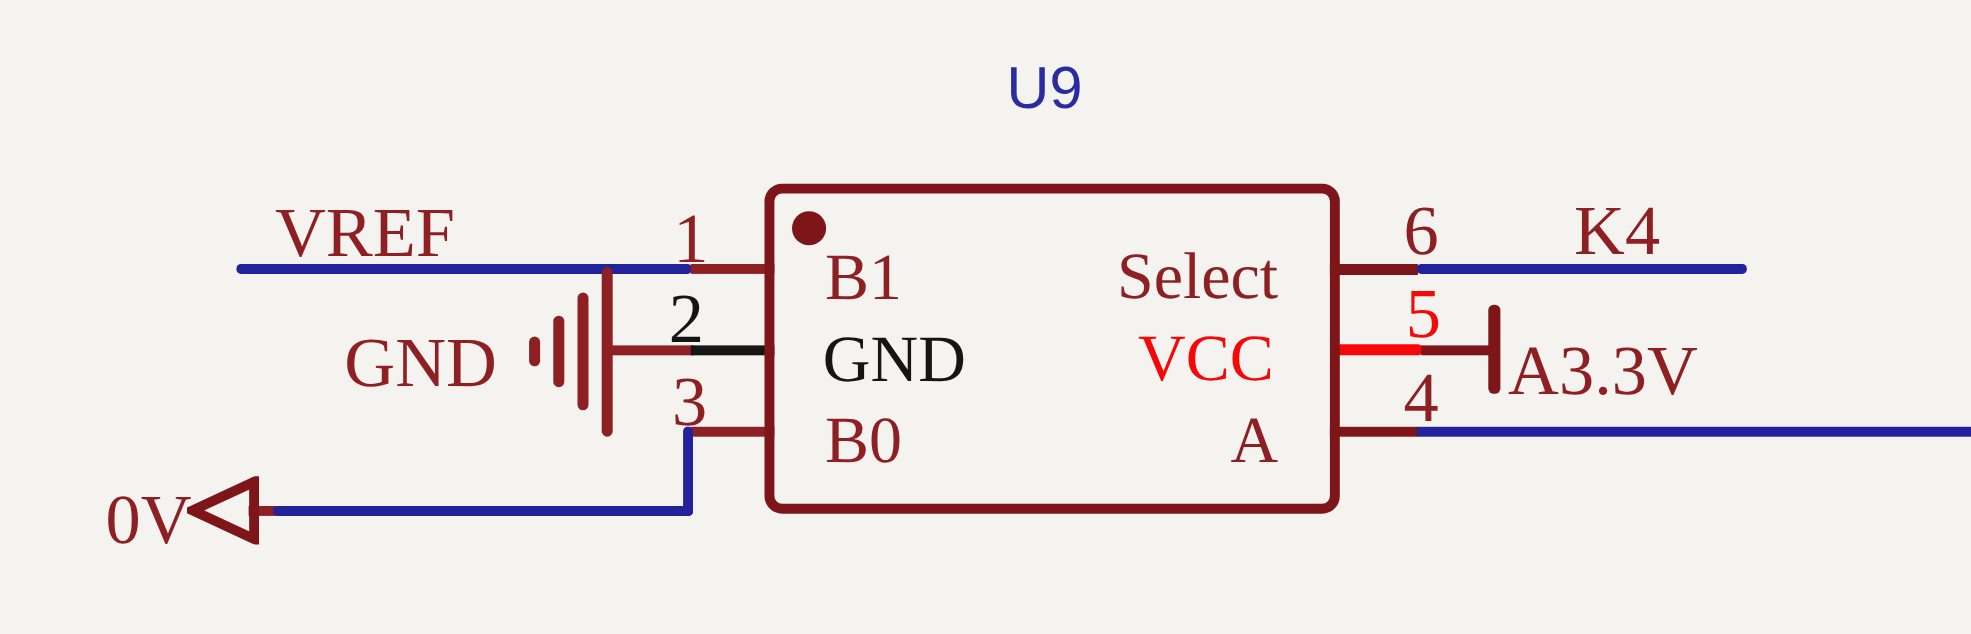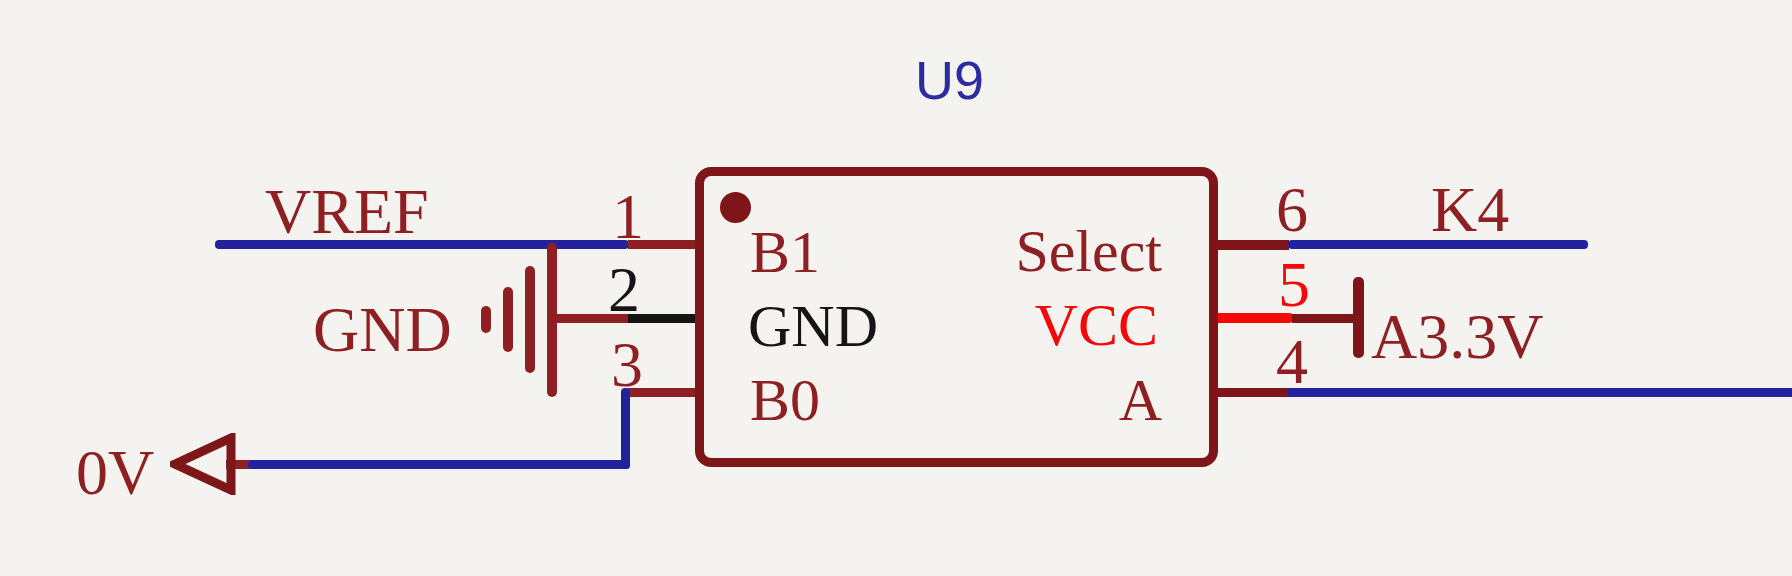--- a/index.html
+++ b/index.html
@@ -71,19 +71,19 @@
   <div class="t num bright" style="left:1294px;top:253px;">5</div>
   <div class="t num" style="left:1292px;top:330px;">4</div>
 
   <div class="t pinname" style="left:750px;top:222px;">B1</div>
   <div class="t pinname black" style="left:748px;top:296px;">GND</div>
   <div class="t pinname" style="left:750px;top:370px;">B0</div>
   <div class="t pinname" style="right:630px;top:221px;">Select</div>
   <div class="t pinname bright" style="right:634px;top:295px;">VCC</div>
   <div class="t pinname" style="right:630px;top:370px;">A</div>
 
-  <div class="t" style="left:265px;top:180px;text-align:center;">VREF</div>
+  <div class="t" style="left:250px;top:180px;text-align:center;">VREF</div>
   <div class="t" style="left:313px;top:298px;">GND</div>
-  <div class="t" style="left:76px;top:441px;">0V</div>
+  <div class="t" style="left:96px;top:441px;">0V</div>
   <div class="t" style="left:1431px;top:178px;">K4</div>
   <div class="t" style="left:1371px;top:293px;margin-top:12px;">A3.3V</div>
 
 </div>
 
 </body></html>

